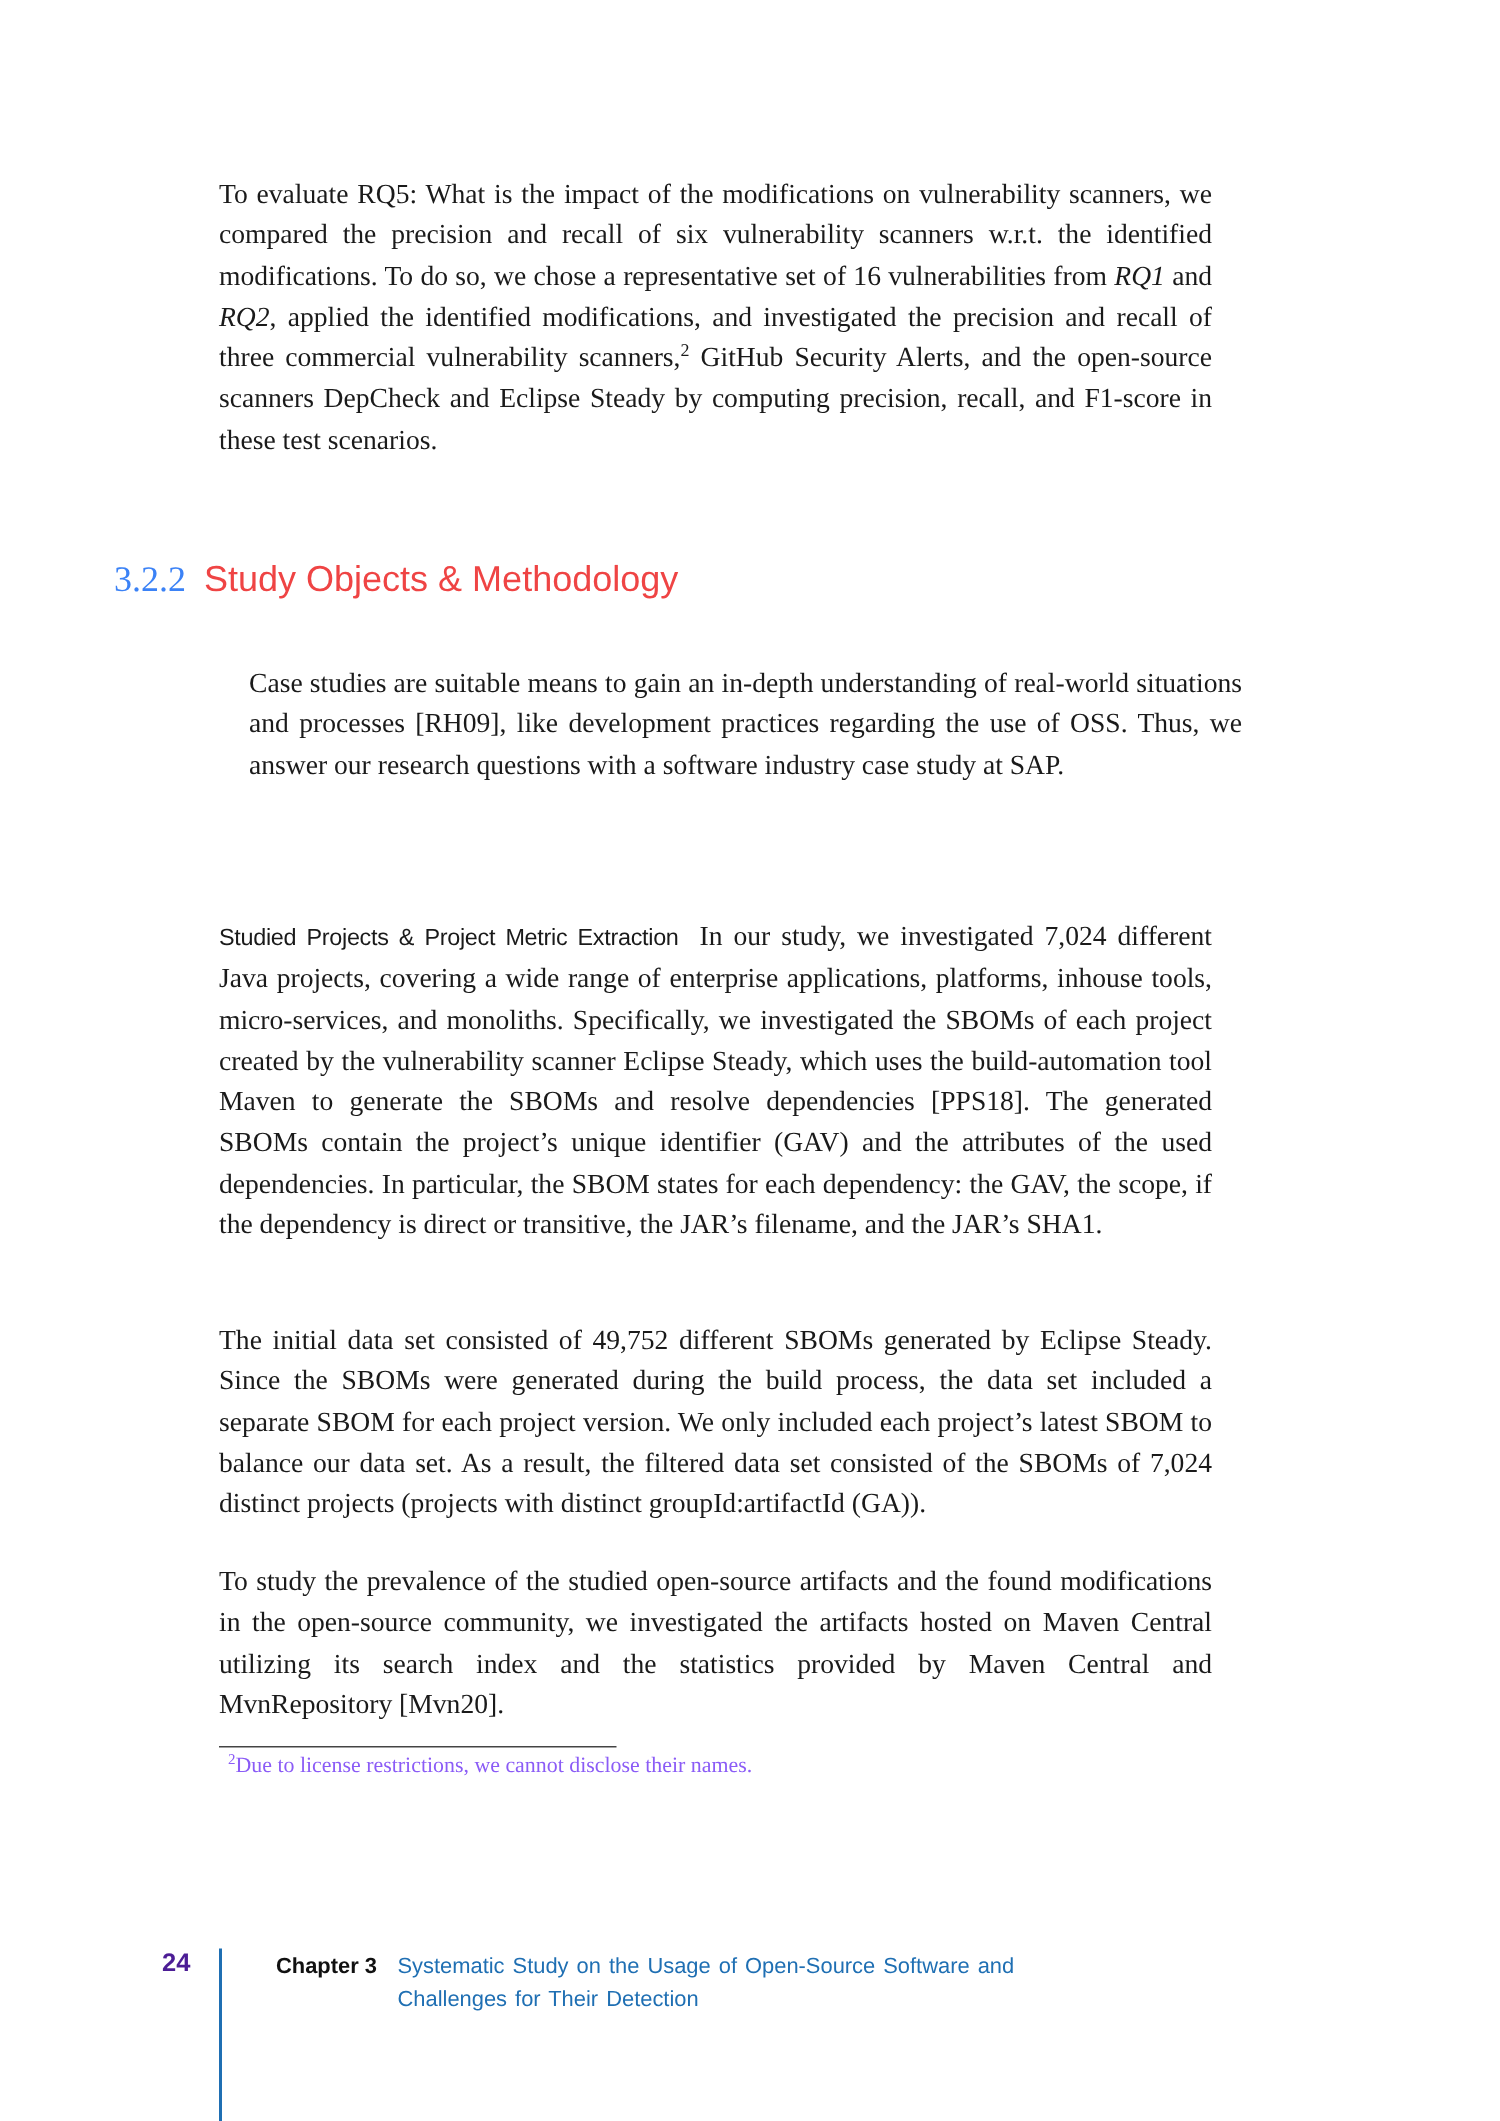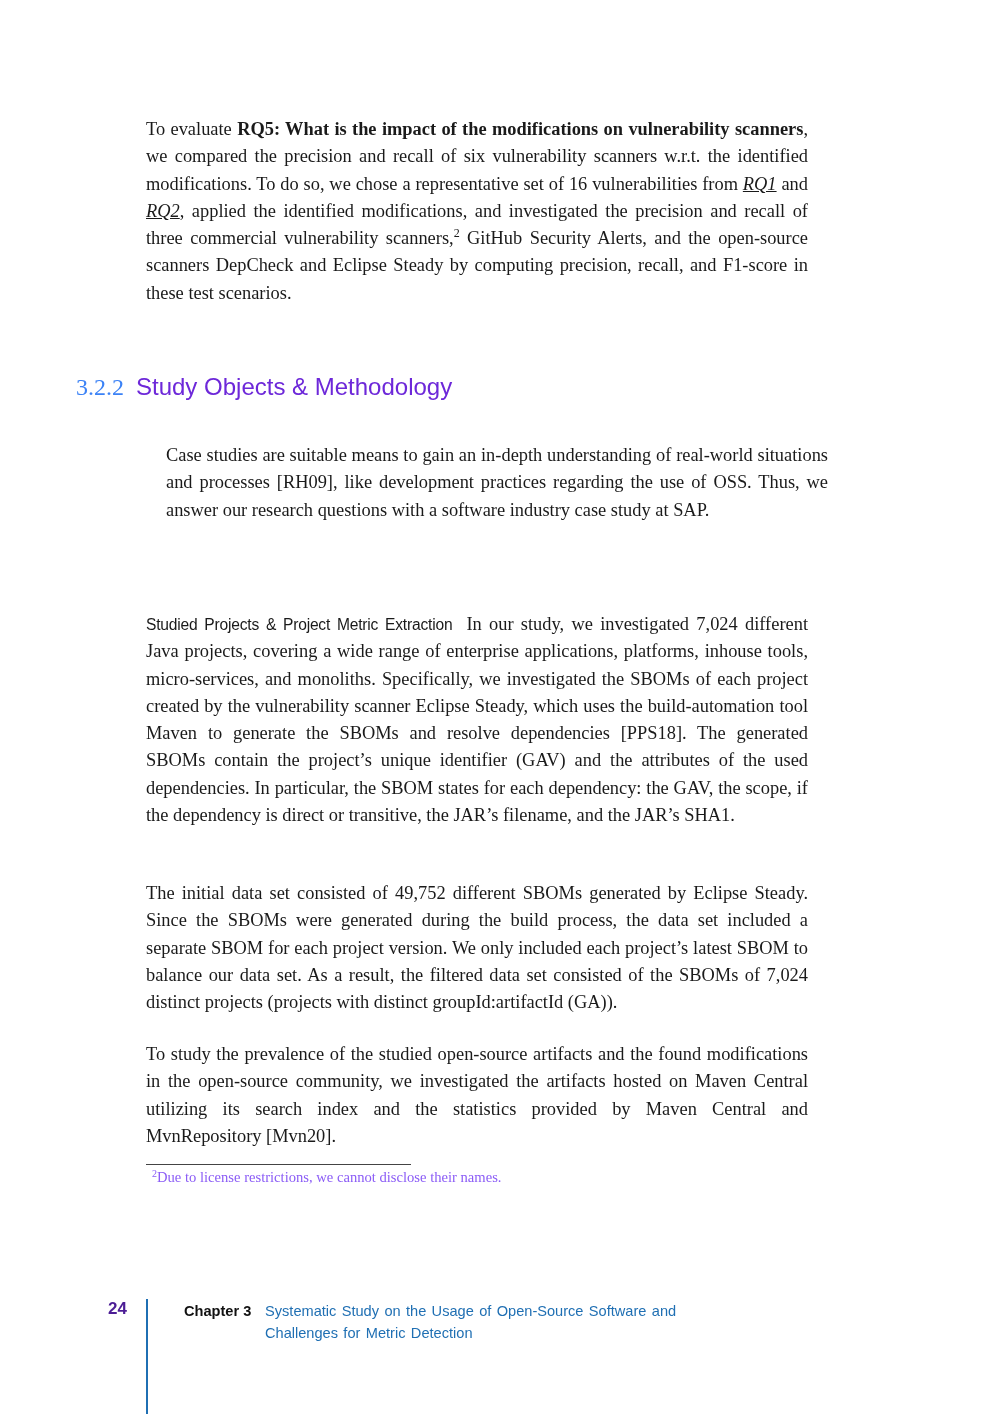--- a/index.html
+++ b/index.html
@@ -20,39 +20,39 @@
       line-height: 27.3px;
       text-align: justify;
       hyphens: manual;
     }
     .para {
       position: absolute;
       left: 146px;
       width: 662px;
       margin: 0;
     }
-    .para b { font-weight: bold; }
-    .para i { font-style: italic; text-decoration: underline; }
+    .para b { font-weight: normal; }
+    .para i { font-style: italic; }
     sup.fn {
       font-size: 12px;
       line-height: 0;
       vertical-align: 7px;
     }
     #p-intro { top: 116px; }
     #section-heading {
       position: absolute;
       top: 372px;
       left: 76px;
       font-family: "Liberation Sans", "DejaVu Sans", sans-serif;
       font-size: 24px;
       line-height: 30px;
       white-space: nowrap;
     }
     #section-heading .num { color: #3b82f6; font-family: Liberation Serif, serif; }
-    #section-heading .title { color: #6d28d9; margin-left: 12px; }
+    #section-heading .title { color: #ef4444; margin-left: 12px; }
     #p-case { top: 442px; margin-left: 20px; }
     #p-studied { top: 611px; }
     .run-in {
       font-family: "Liberation Sans", "DejaVu Sans", sans-serif;
       font-weight: normal;
       font-size: 15.6px;
       letter-spacing: -0.2px;
       margin-right: 14px;
     }
     #p-initial { top: 880px; }
@@ -140,14 +140,14 @@
 
 <p id="p-prevalence" class="para serif">To study the prevalence of the studied open-source artifacts and the found modifica­tions in the open-source community, we investigated the artifacts hosted on Maven Central utilizing its search index and the statistics provided by Maven Central and MvnRepository [Mvn20].</p>
 
 <div id="footnote-rule"></div>
 <div id="footnote"><sup>2</sup><span>Due to license restrictions, we cannot disclose their names.</span></div>
 
 <div id="page-number">24</div>
 <div id="footer-rule"></div>
 <div id="footer-chapter">
   <span class="label">Chapter 3</span>
-  <span class="ctitle">Systematic Study on the Usage of Open-Source Software and Challenges for Metric Detection</span>
+  <span class="ctitle">Systematic Study on the Usage of Open-Source Software and Challenges for Their Detection</span>
 </div>
 
 </body></html>

